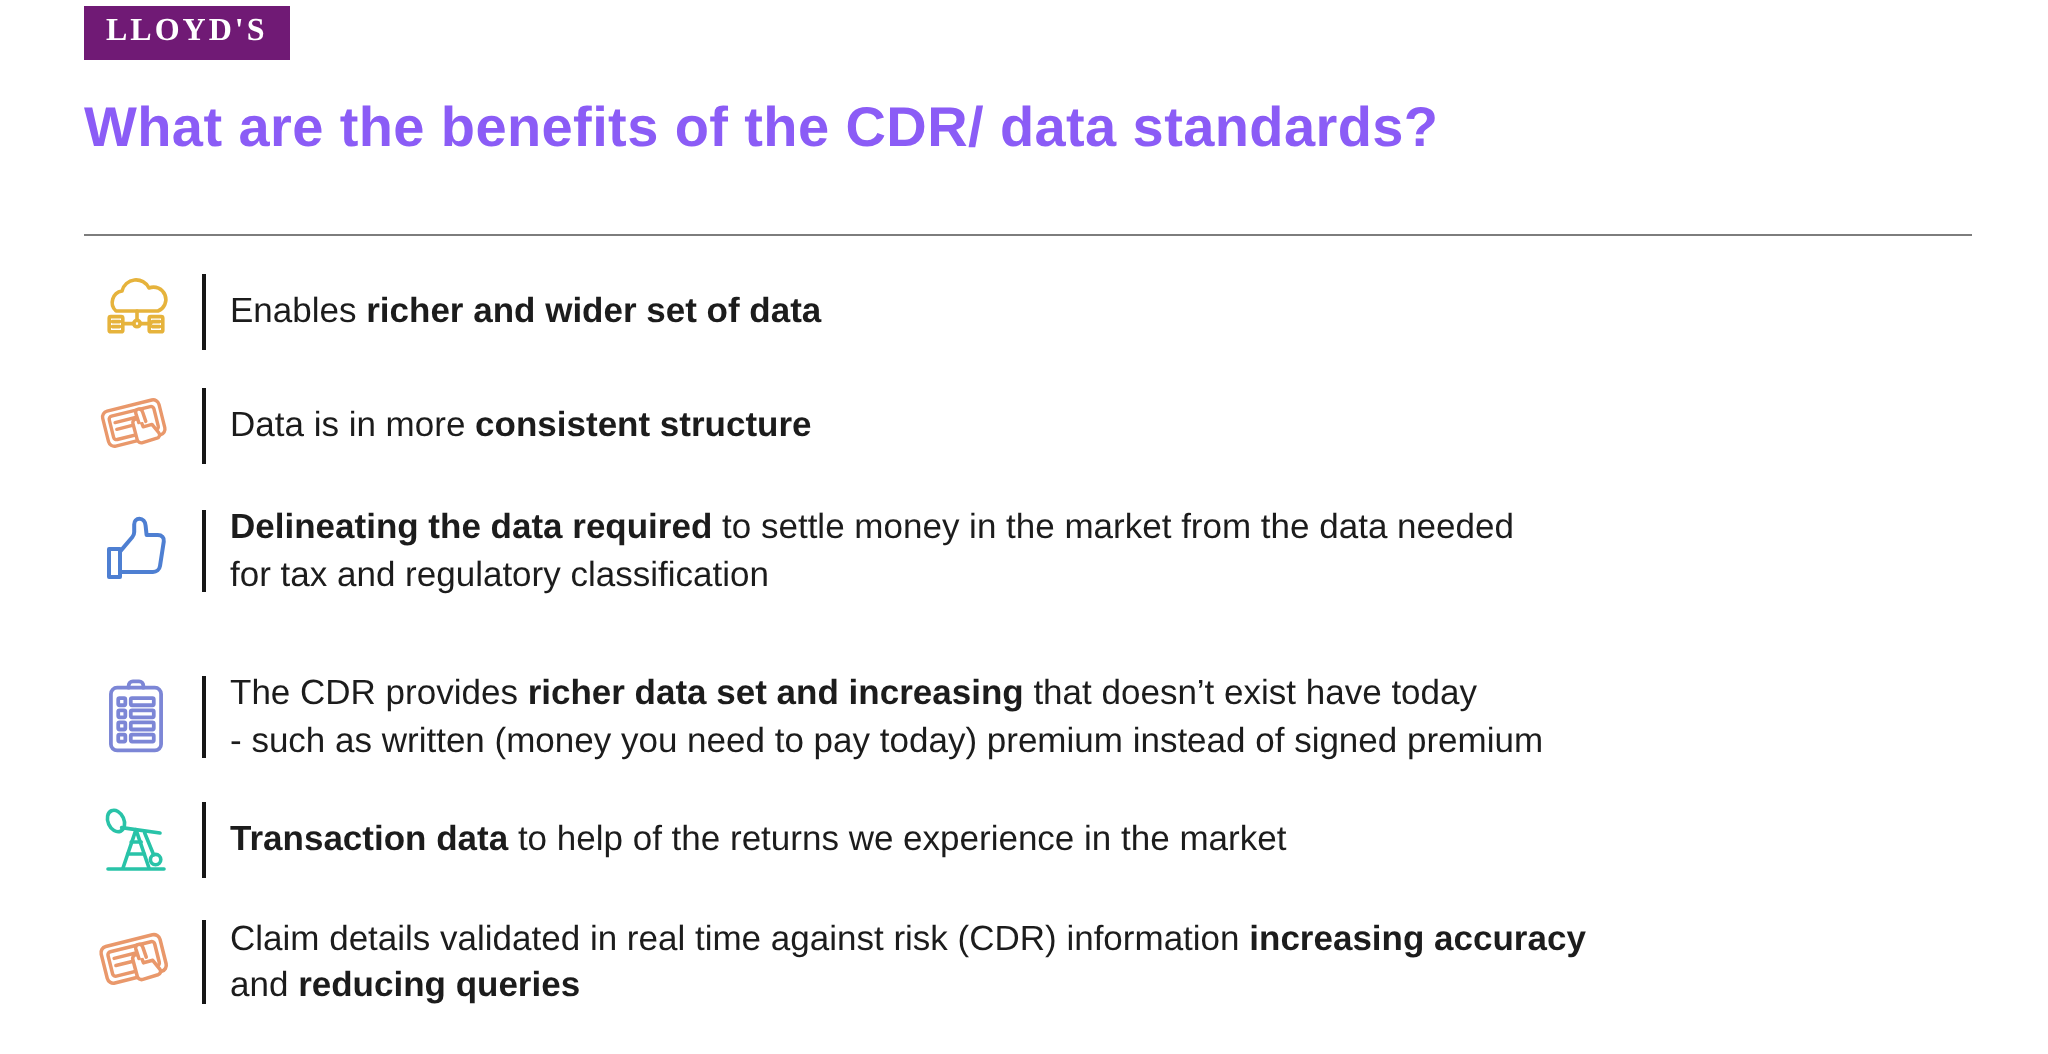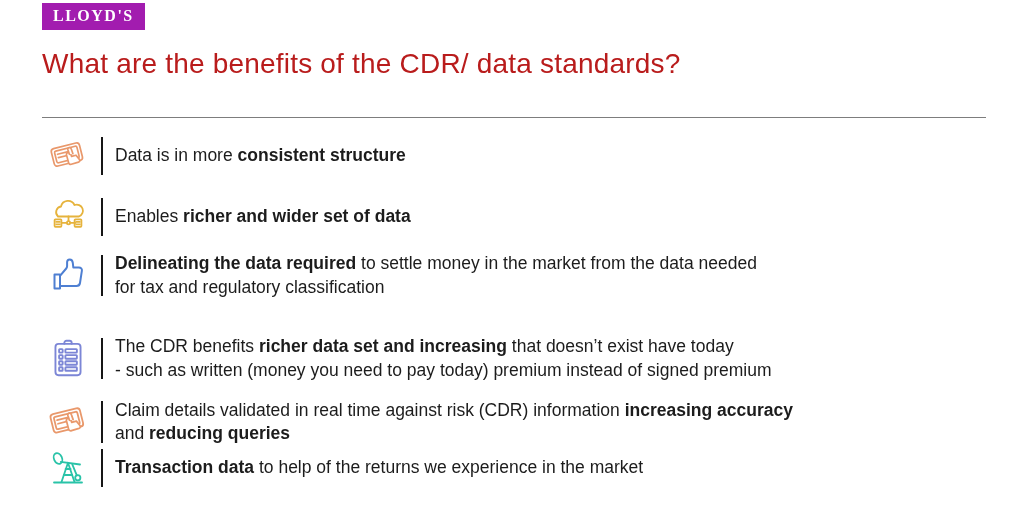--- a/index.html
+++ b/index.html
@@ -9,36 +9,36 @@
     width: 1024px;
     height: 527px;
     background: #ffffff;
     font-family: "Liberation Sans", sans-serif;
     overflow: hidden;
   }
   .logo {
     position: absolute;
     left: 42px;
     top: 3px;
-    background: #a21caf;
+    background: #701a75;
     color: #ffffff;
     font-family: "Liberation Serif", serif;
     font-size: 16px;
     font-weight: 600;
     letter-spacing: 1.5px;
     padding: 4px 11px 5px 11px;
     text-align: center;
   }
   .title {
     position: absolute;
     left: 42px;
     top: 48px;
     font-size: 28px;
-    font-weight: 400;
-    color: #b91c1c;
+    font-weight: 700;
+    color: #8b5cf6;
     letter-spacing: 0.2px;
   }
   .rule {
     position: absolute;
     left: 42px;
     right: 38px;
     top: 117px;
     border-top: 1px solid #7d7d7d;
   }
   .rows {
@@ -84,56 +84,56 @@
   <div class="logo">
     <span>LLOYD'S</span>
   </div>
 
   <h1 class="title">What are the benefits of the CDR/ data standards?</h1>
 
   <div class="rule"></div>
 
   <div class="rows">
 
-    <div class="row mb17">
-      <div class="icon-cell">
-        <svg width="46" height="44" viewBox="0 0 44 44">
-          <g fill="none" stroke-width="1.7" stroke-linecap="round" stroke-linejoin="round" stroke="#E9986B">
-            <g transform="rotate(-14 21 21)">
-              <rect x="6.5" y="11.5" width="29" height="18" rx="3"></rect>
-              <rect x="9.5" y="14.5" width="23" height="12" rx="1.5"></rect>
-              <path d="M12 18 h14 M12 21.5 h9"></path>
-            </g>
-            <path fill="#ffffff" d="M21.8 18.6 c-1.1 0.3 -1.6 1.2 -1.3 2.3 l2.1 7.9 c0.3 1.2 1.5 1.9 2.7 1.5 l7.2 -2.2 c1.2 -0.4 1.7 -1.7 0.9 -2.7 l-3.4 -4.2 l-4.4 1.2 l-1 -2.5 c-0.4 -1 -1.5 -1.6 -2.8 -1.3 z"></path>
-            <path fill="#ffffff" d="M23.4 20.3 l-1.5 -4.6 c-0.3 -1 0.2 -1.9 1.2 -2.1 c1 -0.2 1.9 0.4 2.2 1.4 l1.6 4.7"></path>
-          </g>
-        </svg>
-      </div>
-      <div class="vline"></div>
-      <div class="row-text"><span>Data is in more </span><span class="seg-b">consistent structure</span></div>
-    </div>
-
     <div class="row mb13">
       <div class="icon-cell">
         <svg width="46" height="44" viewBox="0 0 44 44">
           <g fill="none" stroke-width="1.8" stroke-linecap="round" stroke-linejoin="round" stroke="#E6B33C">
             <path d="M12 21.5 A5.8 5.8 0 0 1 15 11.5 A7.2 7.2 0 0 1 28.5 10 A5.4 5.4 0 0 1 33 21.5 Z"></path>
             <path d="M22.5 21.5 V26"></path>
             <circle cx="22.5" cy="27.8" r="1.6"></circle>
             <path d="M20.9 27.8 H15.6"></path>
             <path d="M24.1 27.8 H29.4"></path>
             <rect x="8.6" y="24.3" width="6.8" height="7.6" rx="0.8"></rect>
             <path d="M10.2 26.8 h3.6 M10.2 29.3 h3.6"></path>
             <rect x="28.6" y="24.3" width="6.8" height="7.6" rx="0.8"></rect>
             <path d="M30.2 26.8 h3.6 M30.2 29.3 h3.6"></path>
           </g>
         </svg>
       </div>
       <div class="vline"></div>
       <div class="row-text"><span>Enables </span><span class="seg-b">richer and wider set of data</span></div>
+    </div>
+
+    <div class="row mb17">
+      <div class="icon-cell">
+        <svg width="46" height="44" viewBox="0 0 44 44">
+          <g fill="none" stroke-width="1.7" stroke-linecap="round" stroke-linejoin="round" stroke="#E9986B">
+            <g transform="rotate(-14 21 21)">
+              <rect x="6.5" y="11.5" width="29" height="18" rx="3"></rect>
+              <rect x="9.5" y="14.5" width="23" height="12" rx="1.5"></rect>
+              <path d="M12 18 h14 M12 21.5 h9"></path>
+            </g>
+            <path fill="#ffffff" d="M21.8 18.6 c-1.1 0.3 -1.6 1.2 -1.3 2.3 l2.1 7.9 c0.3 1.2 1.5 1.9 2.7 1.5 l7.2 -2.2 c1.2 -0.4 1.7 -1.7 0.9 -2.7 l-3.4 -4.2 l-4.4 1.2 l-1 -2.5 c-0.4 -1 -1.5 -1.6 -2.8 -1.3 z"></path>
+            <path fill="#ffffff" d="M23.4 20.3 l-1.5 -4.6 c-0.3 -1 0.2 -1.9 1.2 -2.1 c1 -0.2 1.9 0.4 2.2 1.4 l1.6 4.7"></path>
+          </g>
+        </svg>
+      </div>
+      <div class="vline"></div>
+      <div class="row-text"><span>Data is in more </span><span class="seg-b">consistent structure</span></div>
     </div>
 
     <div class="row mb26">
       <div class="icon-cell">
         <svg width="46" height="44" viewBox="0 0 44 44">
           <g fill="none" stroke-width="2" stroke-linecap="round" stroke-linejoin="round" stroke="#4E7FD2">
             <path d="M8.5 20.5 h5.5 v14 H8.5 Z"></path>
             <path d="M14 21.8 l6.2 -7.3 c0.6 -0.7 0.9 -1.6 0.9 -2.5 V8.2 c0 -1.6 1.1 -2.8 2.6 -2.8 c1.7 0 2.9 1.4 3.1 3.4 l0.5 4.7 h5.6 c2 0 3.3 1.4 3 3.2 l-1.9 12.3 c-0.3 1.8 -1.7 3 -3.5 3 H14"></path>
           </g>
         </svg>
@@ -154,22 +154,41 @@
             <rect x="13.5" y="18.3" width="3.4" height="3.4" rx="0.6"></rect>
             <rect x="19.5" y="18.3" width="11" height="3.4" rx="0.6"></rect>
             <rect x="13.5" y="24.1" width="3.4" height="3.4" rx="0.6"></rect>
             <rect x="19.5" y="24.1" width="11" height="3.4" rx="0.6"></rect>
             <rect x="13.5" y="29.9" width="3.4" height="3.4" rx="0.6"></rect>
             <rect x="19.5" y="29.9" width="11" height="3.4" rx="0.6"></rect>
           </g>
         </svg>
       </div>
       <div class="vline"></div>
-      <div class="row-text"><span>The CDR benefits </span><span class="seg-b">richer data set and increasing</span><span> that doesn’t exist have today
+      <div class="row-text"><span>The CDR provides </span><span class="seg-b">richer data set and increasing</span><span> that doesn’t exist have today
 - such as written (money you need to pay today) premium instead of signed premium</span></div>
+    </div>
+
+    <div class="row mb15">
+      <div class="icon-cell">
+        <svg width="46" height="44" viewBox="0 0 44 44">
+          <g fill="none" stroke-width="1.8" stroke-linecap="round" stroke-linejoin="round" stroke="#29C3A8">
+            <ellipse cx="12" cy="12.5" rx="4" ry="5.6" transform="rotate(-24 12 12.5)"></ellipse>
+            <path d="M14.8 15.8 L34 18.5"></path>
+            <path d="M15.5 36 L22 16.8 L28.5 36"></path>
+            <path d="M17.8 29 h8.4"></path>
+            <path d="M19.6 23 h5"></path>
+            <path d="M8 36.5 h28"></path>
+            <circle cx="31.8" cy="31.8" r="2.6"></circle>
+            <path d="M30.8 29.4 L26.3 18.4"></path>
+          </g>
+        </svg>
+      </div>
+      <div class="vline"></div>
+      <div class="row-text"><span class="seg-b">Transaction data</span><span> to help of the returns we experience in the market</span></div>
     </div>
 
     <div class="row">
       <div class="icon-cell">
         <svg width="46" height="48" viewBox="0 0 44 44">
           <g fill="none" stroke-width="1.7" stroke-linecap="round" stroke-linejoin="round" stroke="#E9986B">
             <g transform="rotate(-14 21 21)">
               <rect x="6.5" y="11.5" width="29" height="18" rx="3"></rect>
               <rect x="9.5" y="14.5" width="23" height="12" rx="1.5"></rect>
               <path d="M12 18 h14 M12 21.5 h9"></path>
@@ -177,33 +196,14 @@
             <path fill="#ffffff" d="M21.8 18.6 c-1.1 0.3 -1.6 1.2 -1.3 2.3 l2.1 7.9 c0.3 1.2 1.5 1.9 2.7 1.5 l7.2 -2.2 c1.2 -0.4 1.7 -1.7 0.9 -2.7 l-3.4 -4.2 l-4.4 1.2 l-1 -2.5 c-0.4 -1 -1.5 -1.6 -2.8 -1.3 z"></path>
             <path fill="#ffffff" d="M23.4 20.3 l-1.5 -4.6 c-0.3 -1 0.2 -1.9 1.2 -2.1 c1 -0.2 1.9 0.4 2.2 1.4 l1.6 4.7"></path>
           </g>
         </svg>
       </div>
       <div class="vline"></div>
       <div class="row-text"><span>Claim details validated in real time against risk (CDR) information </span><span class="seg-b">increasing accuracy</span><span>
 and </span><span class="seg-b">reducing queries</span></div>
     </div>
 
-    <div class="row mb15">
-      <div class="icon-cell">
-        <svg width="46" height="44" viewBox="0 0 44 44">
-          <g fill="none" stroke-width="1.8" stroke-linecap="round" stroke-linejoin="round" stroke="#29C3A8">
-            <ellipse cx="12" cy="12.5" rx="4" ry="5.6" transform="rotate(-24 12 12.5)"></ellipse>
-            <path d="M14.8 15.8 L34 18.5"></path>
-            <path d="M15.5 36 L22 16.8 L28.5 36"></path>
-            <path d="M17.8 29 h8.4"></path>
-            <path d="M19.6 23 h5"></path>
-            <path d="M8 36.5 h28"></path>
-            <circle cx="31.8" cy="31.8" r="2.6"></circle>
-            <path d="M30.8 29.4 L26.3 18.4"></path>
-          </g>
-        </svg>
-      </div>
-      <div class="vline"></div>
-      <div class="row-text"><span class="seg-b">Transaction data</span><span> to help of the returns we experience in the market</span></div>
-    </div>
-
   </div>
 </div>
 
 </body></html>

